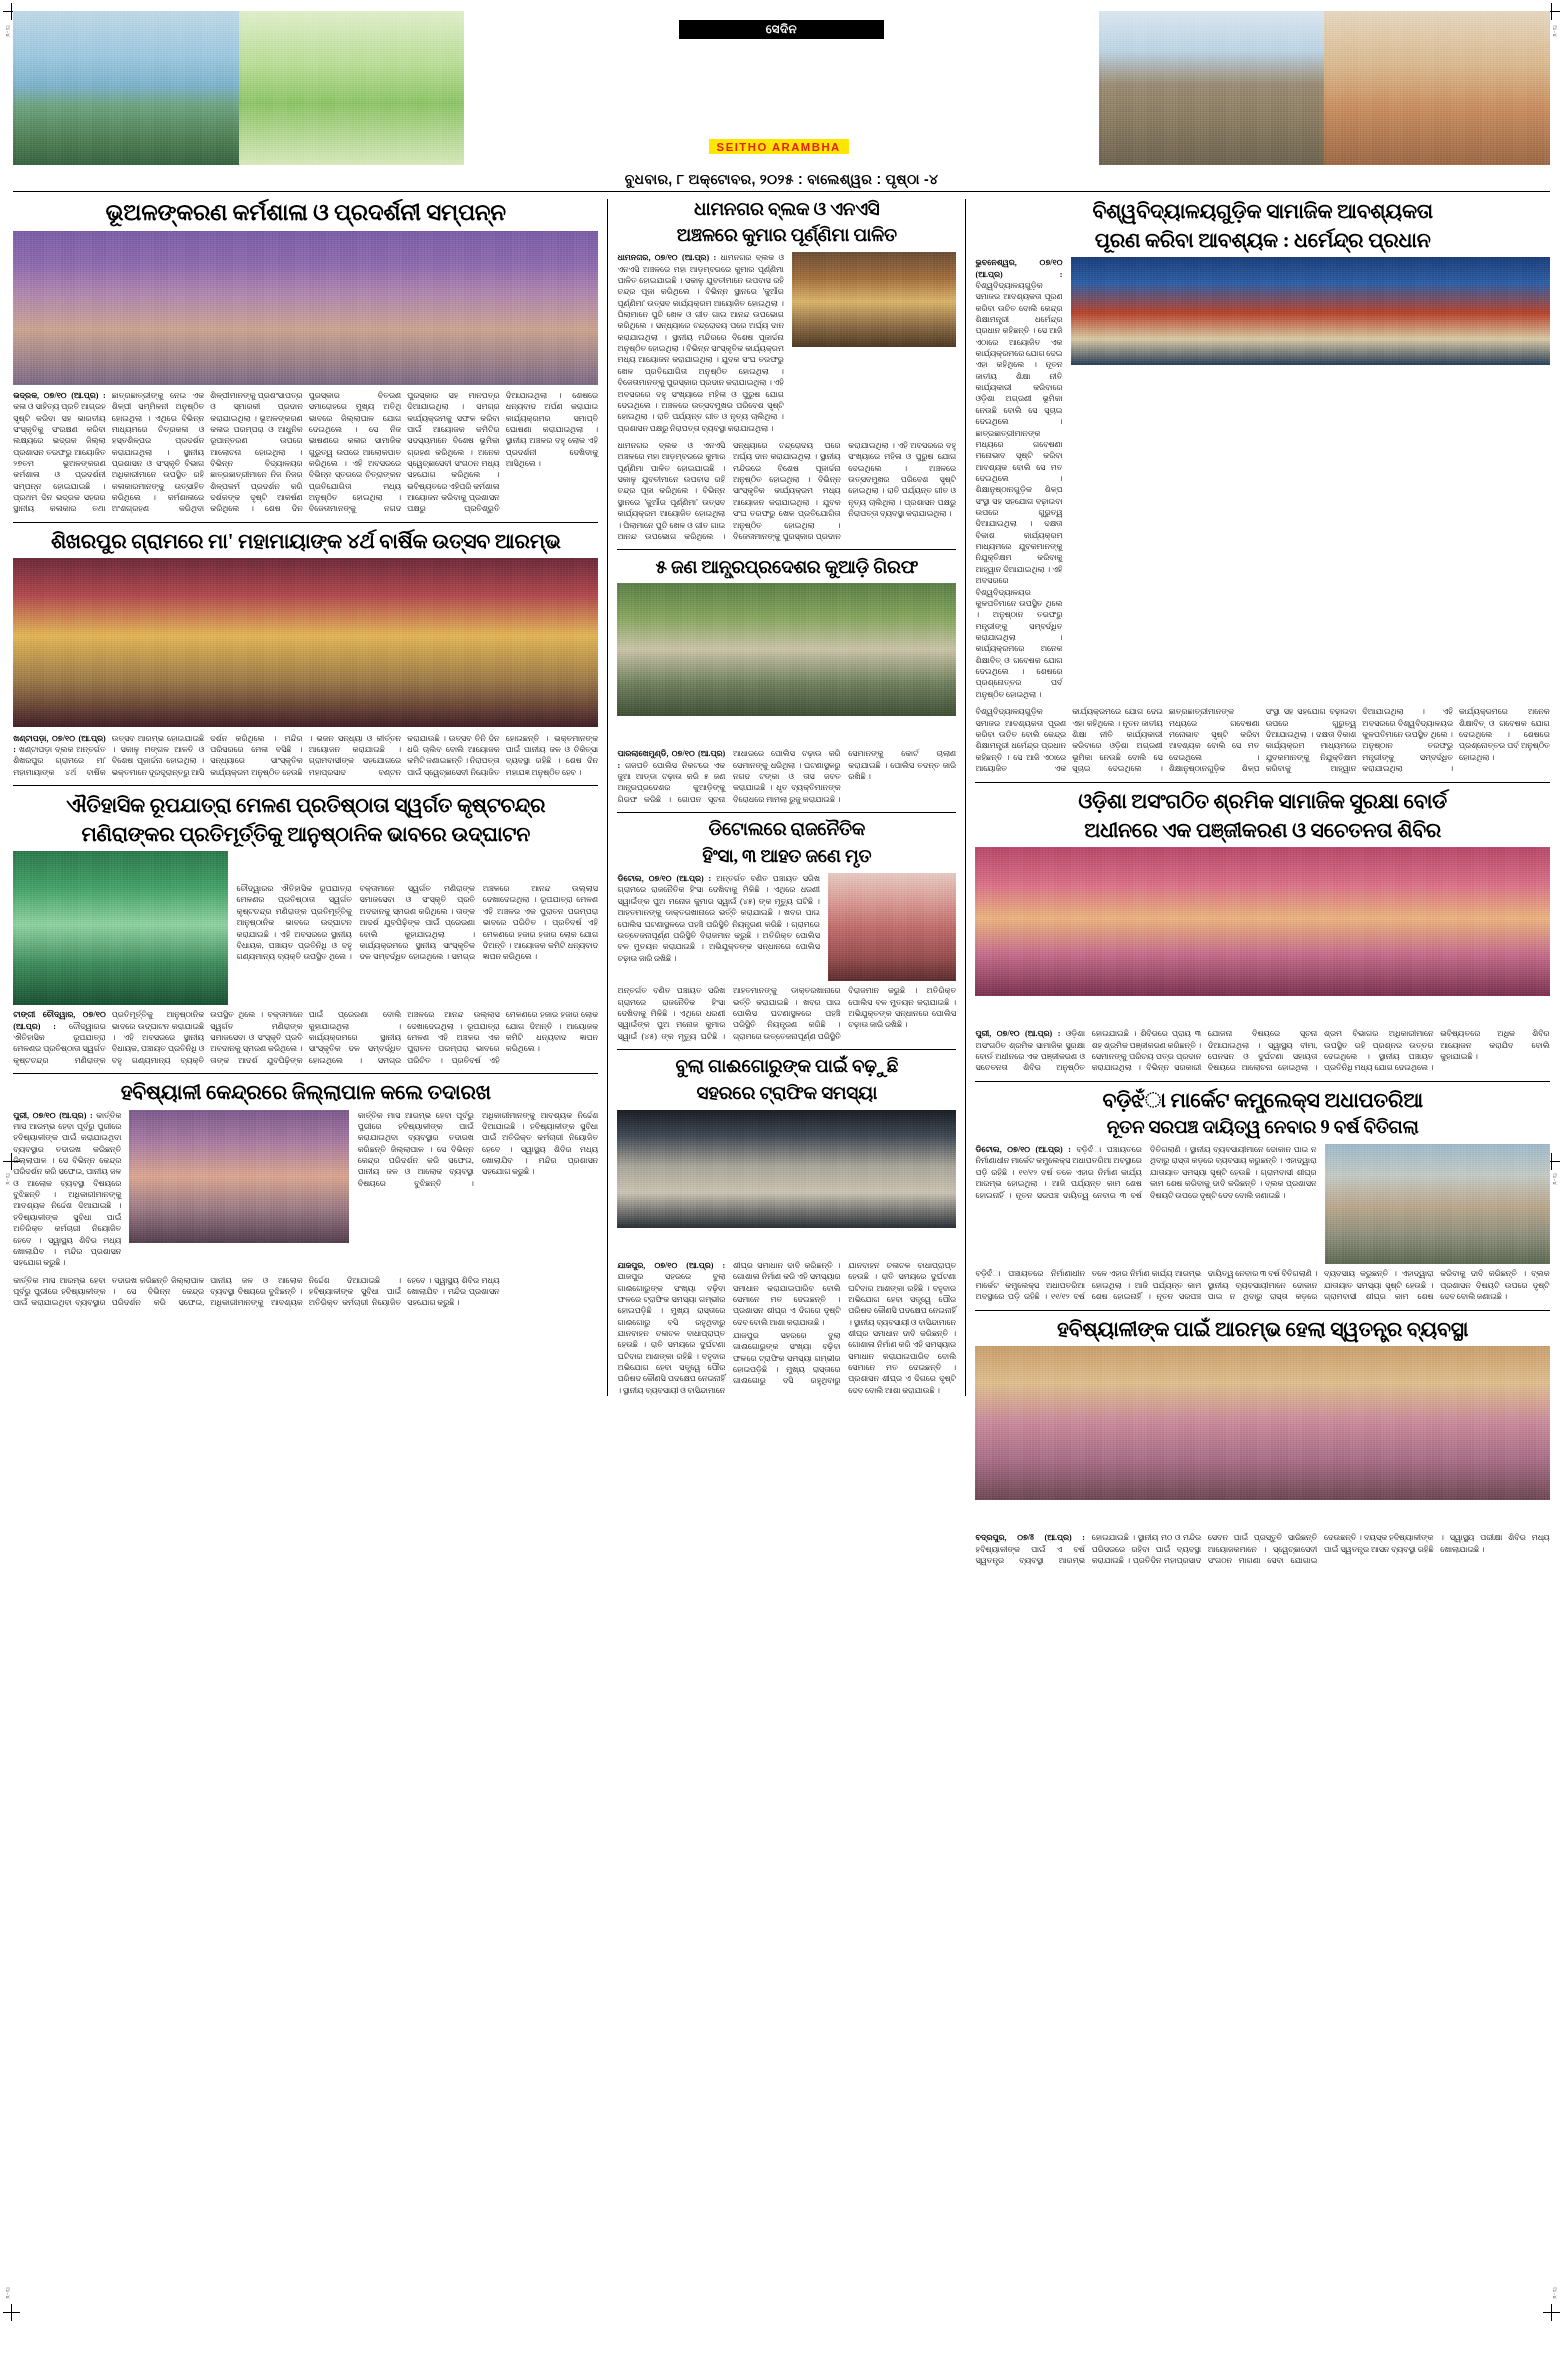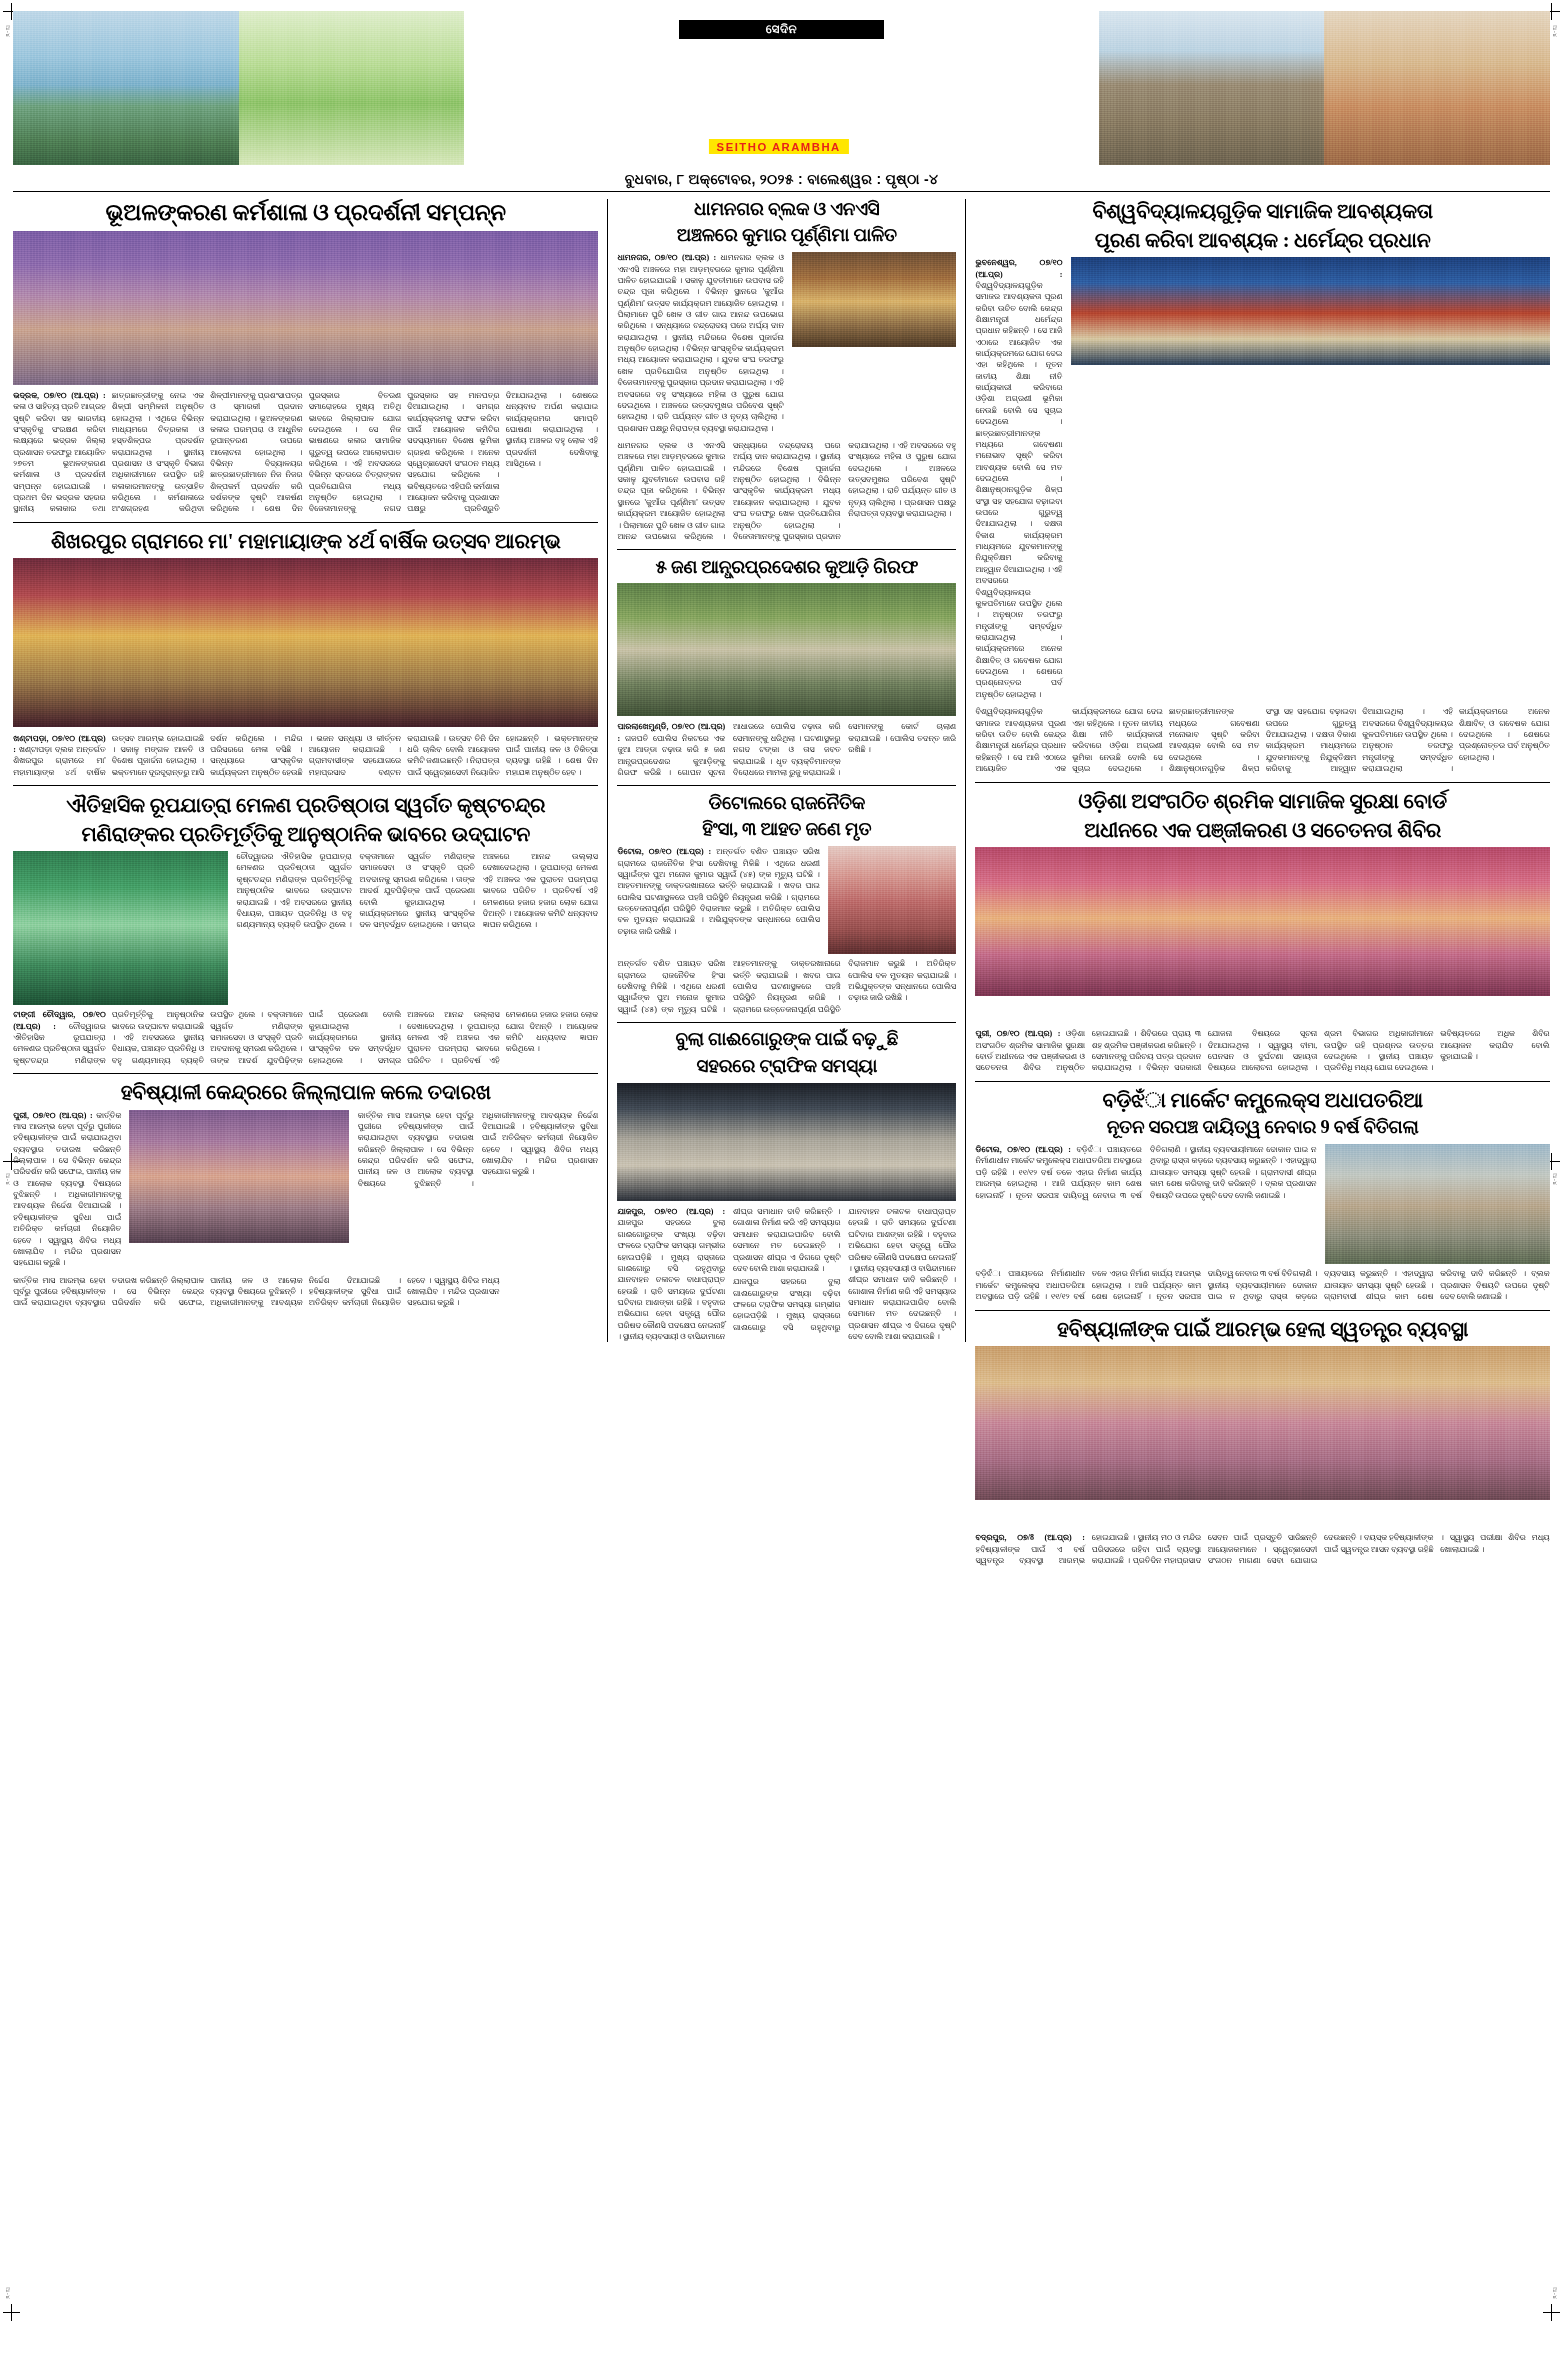--- a/index.html
+++ b/index.html
@@ -136,21 +136,21 @@
   
   .body-cols{
     text-align:justify;
     font-size:8px;
     line-height:1.42;
     font-family:"Liberation Serif","DejaVu Serif",serif;
     hyphens:auto;
     word-spacing:-0.3px;
   }
   .c2{column-count:2;column-gap:8.2px;column-rule:none;}
-  .c3{column-count:3;column-gap:7.7px;}
+  .c3{column-count:3;column-gap:7.7px;margin-top:32px;}
   .c5{column-count:5;column-gap:6.7px;margin-top:32px;}
   .c6{column-count:6;column-gap:6.1px;}
   .body-cols p{margin:0 0 2px 0;text-indent:0;}
   .dl{font-weight:bold;}
 
   
   .art-photo{width:100%;position:relative;overflow:hidden;margin:0 0 5.1px 0;}
   .p-meeting{background:
      linear-gradient(180deg,#7d5fa6 0%,#8e6cae 22%,#b189ad 42%,#c9a38f 64%,#7d6a86 100%);}
   .p-puja{background:

